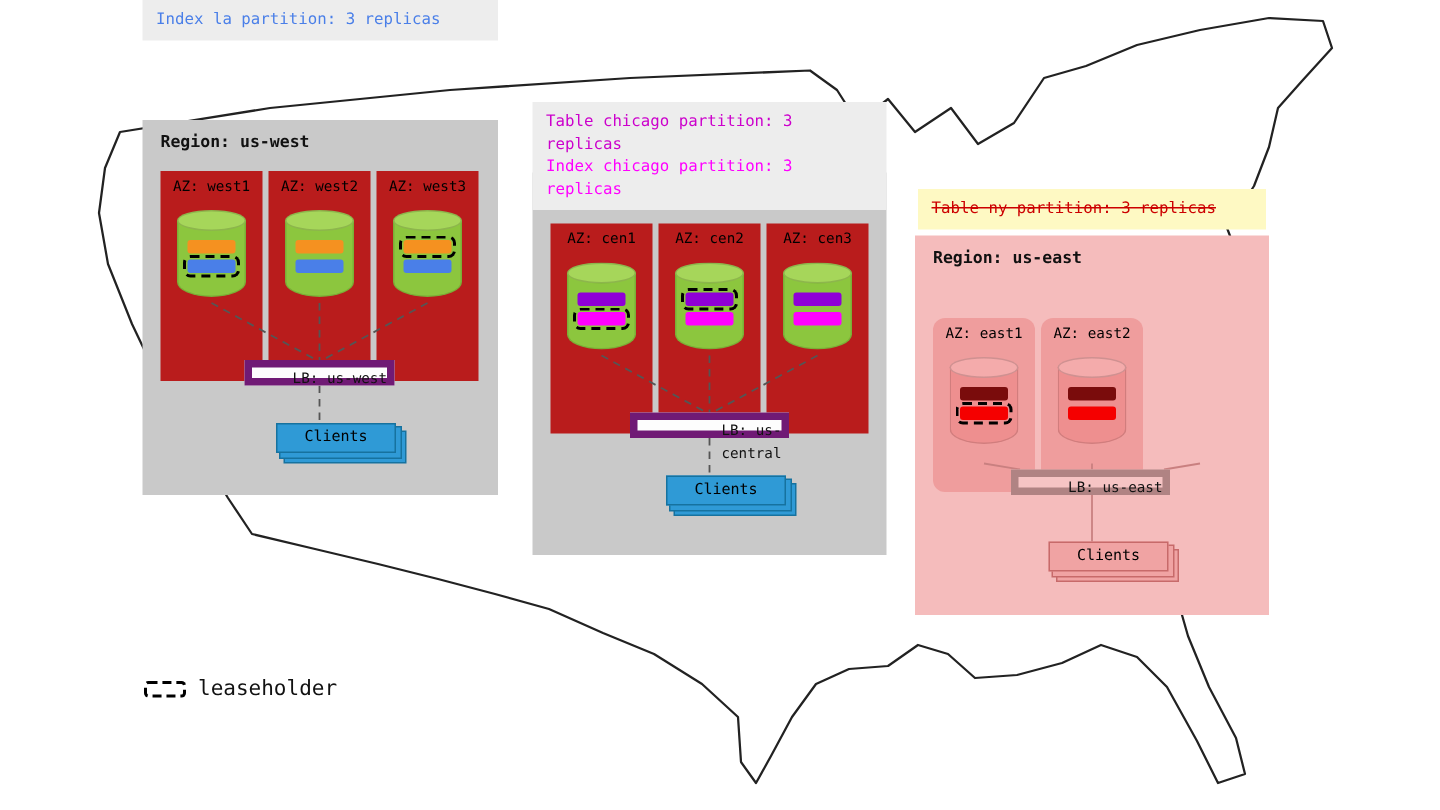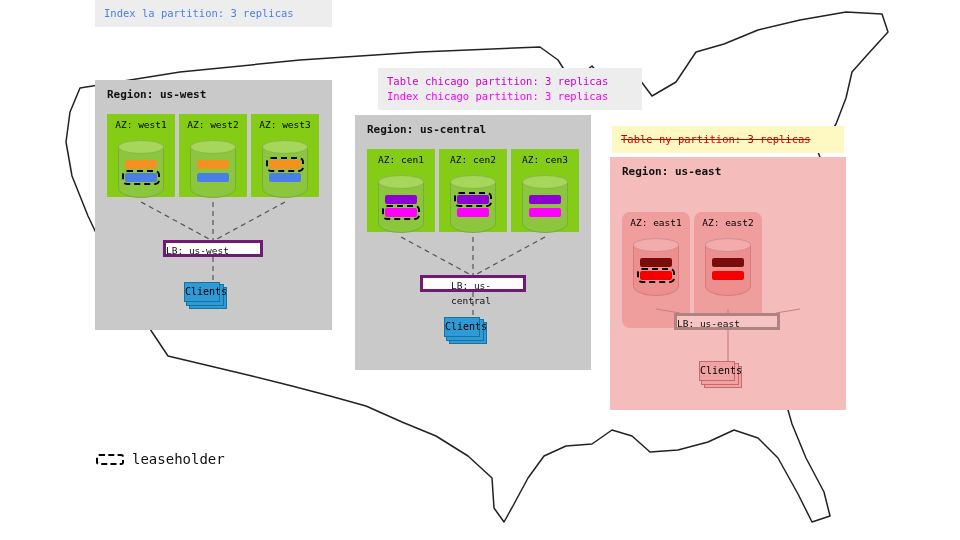--- a/index.html
+++ b/index.html
@@ -6,58 +6,58 @@
   html,body { background:#fff; }
   body {
     position:relative; width:960px; height:540px; overflow:hidden;
     font-family:"DejaVu Sans Mono","Liberation Mono",monospace; color:#111;
   }
   .map-svg { position:absolute; left:0; top:0; z-index:0; }
 
   
   .note { position:absolute; z-index:3; padding:6px 9px; font-size:10.5px; line-height:15px; }
   .note-west    { left:95;  top:33;  width:237px; background:#ededed; left:95px; }
-  .note-central { left:355px; top:68px; width:264px; background:#ededed;margin-left:23px; }
+  .note-central { left:355px; top:68px; width:236px; background:#ededed; }
   .note-east    { left:612px; top:126px; width:232px; background:#fef9c3; }
 
   
   .region { position:absolute; z-index:2; }
   .region-west    { left:95px;  top:80px;  width:237px; height:250px; background:#c9c9c9; }
   .region-central { left:355px; top:115px; width:236px; height:255px; background:#c9c9c9; }
   .region-east    { left:610px; top:157px; width:236px; height:253px; background:#f5bcbc; }
   .region-title { position:absolute; left:12px; top:8px; font-weight:bold; font-size:11px; }
 
   .az-row { position:absolute; left:12px; top:34px; display:flex; gap:4px; }
   .region-east .az-row { top:36px;margin-top:19px; }
-  .az { width:68px; height:83px; background:#84cc16; padding-top:4px; }
+  .az { width:68px; height:140px; background:#b91c1c; padding-top:4px; }
   .region-east .az { height:116px; background:#ef9d9d; border-radius:8px; }
   .az-label { text-align:center; font-size:9.5px; line-height:14px; color:#000; }
 
   
   .cyl { position:relative; width:46px; height:58px; margin:8px auto 0; }
   .cyl-body { position:absolute; left:0; right:0; top:7px; bottom:0;
               border-radius:0 0 23px 23px / 0 0 10px 10px; border:1px solid rgba(0,0,0,.12); border-top:none; }
   .cyl-top  { position:absolute; left:0; right:0; top:0; height:14px; border-radius:50%;
               border:1px solid rgba(0,0,0,.15); }
   .region-west .cyl-body, .region-central .cyl-body { background:#8cc63e; }
   .region-west .cyl-top,  .region-central .cyl-top  { background:#a6d65a; }
   .region-east .cyl-body { background:#ee8f8f; }
   .region-east .cyl-top  { background:#f4abab; }
   .bars { position:absolute; left:7px; right:7px; top:20px; display:flex; flex-direction:column; gap:4px; }
   .bar { height:9px; border-radius:2px; outline-offset:1px; }
 
   .connectors { position:absolute; left:0; top:0; pointer-events:none; }
 
-  .lb { position:absolute; top:160px; height:17px; background:#fdfdfd; border:3px solid #701a75;
-        font-size:9.5px; line-height:15px; text-align:left; }
+  .lb { position:absolute; top:160px; height:17px; background:#fdfdfd; border:5px solid #701a75;
+        font-size:9.5px; line-height:15px; text-align:right; }
   .region-west .lb    { left:68px; width:100px; }
   .region-central .lb { left:65px; width:106px;padding-left:28px; }
   .region-east .lb    { left:64px; width:106px; top:156px; background:#f6c4c4; border-color:#b08383; }
 
-  .clients { position:absolute; top:202px; left:89px; width:36px; height:20px;
+  .clients { position:absolute; top:202px; left:89px; width:80px; height:20px;
              font-size:10px; line-height:18px; text-align:center; color:#000; }
   .clients-blue { background:#2f9ad6; border:1px solid #16729f;
       box-shadow:3px 3px 0 0 #2f9ad6, 3px 3px 0 1px #16729f, 6px 6px 0 0 #2f9ad6, 6px 6px 0 1px #16729f; }
   .clients-pink { background:#f0a3a3; border:1px solid #c76a6a; top:204px;
       box-shadow:3px 3px 0 0 #f0a3a3, 3px 3px 0 1px #c76a6a, 6px 6px 0 0 #f0a3a3, 6px 6px 0 1px #c76a6a; }
 
   .legend { position:absolute; left:96px; top:451px; z-index:2; display:flex; align-items:center; gap:8px; font-size:14px; }
   .legend-swatch { width:28px; height:11px; background:#fff; border:2px dashed #000; border-radius:3px; }
 </style>
 </head>

